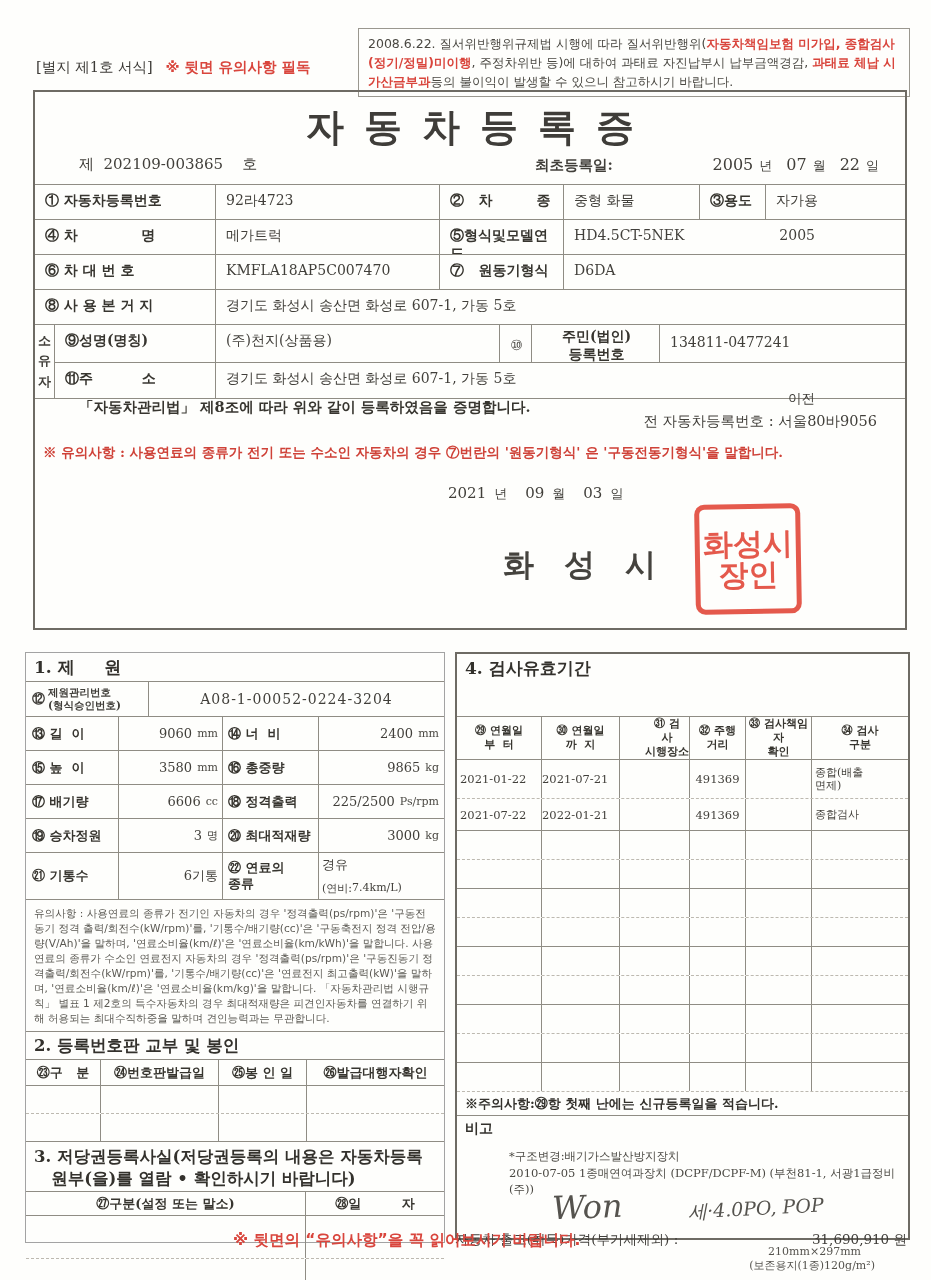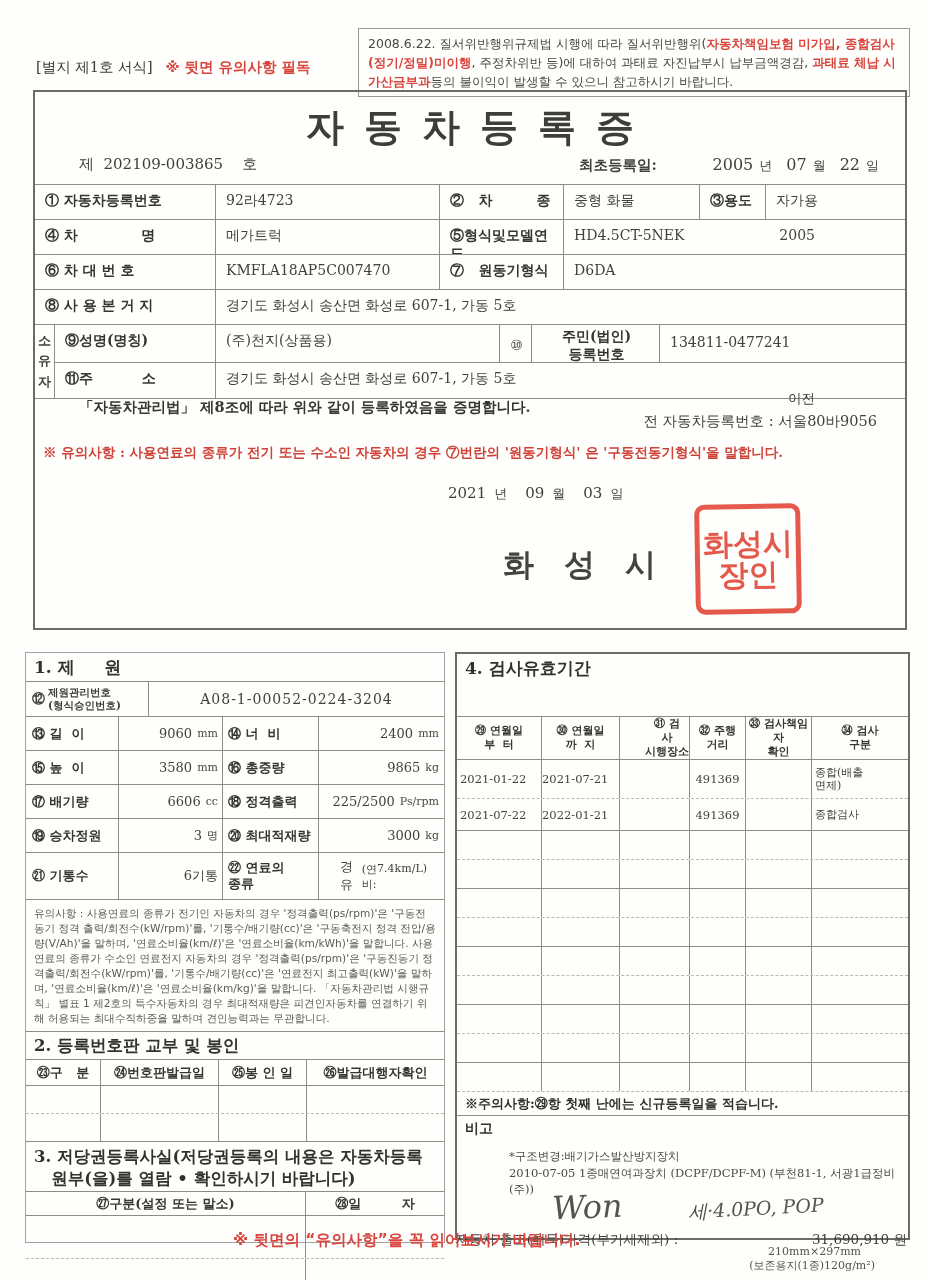--- a/index.html
+++ b/index.html
@@ -16,21 +16,21 @@
            font-family:"DejaVu Sans","Liberation Sans",sans-serif;}
   .law-box .red{color:#d9453c;font-weight:bold;}
 
   
   .cert-box{position:absolute;left:33px;top:90px;width:870px;height:536px;border:2px solid #6e6b64;}
   .cert-title{position:absolute;left:0;right:0;top:10px;text-align:center;font-size:38px;
               font-weight:bold;letter-spacing:20px;text-indent:20px;color:#3f3d39;}
   .doc-line{position:absolute;left:0;right:0;top:63px;height:24px;font-size:15px;}
   .doc-no{position:absolute;left:44px;top:0;}
   .first-reg{position:absolute;left:500px;right:12px;top:0;display:flex;align-items:baseline;}
-  .first-reg .lab{font-weight:bold;font-size:14.5px;margin-left:44px;}
+  .first-reg .lab{font-weight:bold;font-size:14.5px;}
   .first-reg .num{font-size:16px;margin-left:auto;}
   .first-reg .num2{font-size:16px;}
   .first-reg .unit{font-size:13px;margin:0 14px 0 6px;}
 
   .fields{position:absolute;left:0;right:0;top:92px;border-top:1px solid #8f8c84;border-bottom:1px solid #8f8c84;}
   .frow{display:flex;border-top:1px solid #8f8c84;}
   .frow:first-child{border-top:none;}
   .fcell{box-sizing:border-box;border-left:1px solid #8f8c84;padding:7px 8px 5px 10px;
          font-size:14px;overflow:hidden;}
   .fcell:first-child{border-left:none;}
@@ -68,21 +68,21 @@
 
   .srow{display:flex;height:33px;border-bottom:1px solid #8f8c84;}
   .scell{box-sizing:border-box;border-left:1px solid #8f8c84;display:flex;align-items:center;font-size:13px;}
   .scell:first-child{border-left:none;}
   .s-l1{width:92px;padding-left:6px;font-weight:bold;color:#37352f;}
   .s-v1{width:104px;justify-content:flex-end;padding-right:4px;gap:5px;}
   .s-l2{width:96px;padding-left:5px;font-weight:bold;color:#37352f;}
   .s-v2{flex:1;justify-content:flex-end;padding-right:5px;gap:5px;}
   .unit-small{font-size:11px;color:#4a4842;}
   .fuel-row{height:46px;}
-  .fuel-cell{justify-content:center;align-items:center;padding:2px 17px;}
+  .fuel-cell{flex-direction:column;justify-content:center;align-items:flex-start;padding:2px 3px;}
   .fuel-type{text-align:center;font-size:13px;}
   .fuel-econ{display:flex;justify-content:space-between;font-size:11px;margin-top:2px;}
 
   .fine-print{padding:6px 8px 5px 8px;font-size:10.6px;line-height:1.42;color:#5a5852;
               font-family:"DejaVu Sans","Liberation Sans",sans-serif;border-bottom:1px solid #8f8c84;}
 
   .plate-head{display:flex;height:25px;border-top:1px solid #8f8c84;border-bottom:1px solid #8f8c84;}
   .plate-head .hcell{box-sizing:border-box;border-left:1px solid #8f8c84;display:flex;align-items:center;
                      justify-content:center;font-size:13px;font-weight:bold;color:#37352f;}
   .plate-head .hcell:first-child{border-left:none;}

